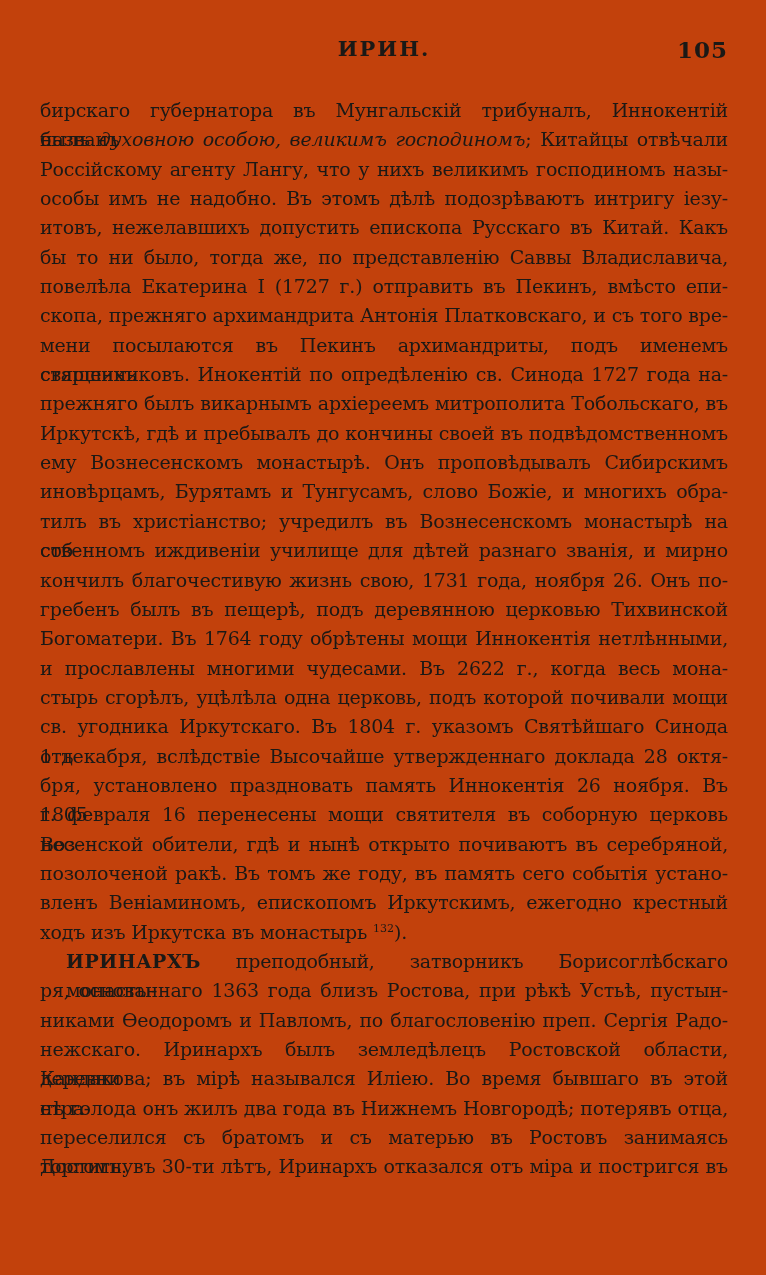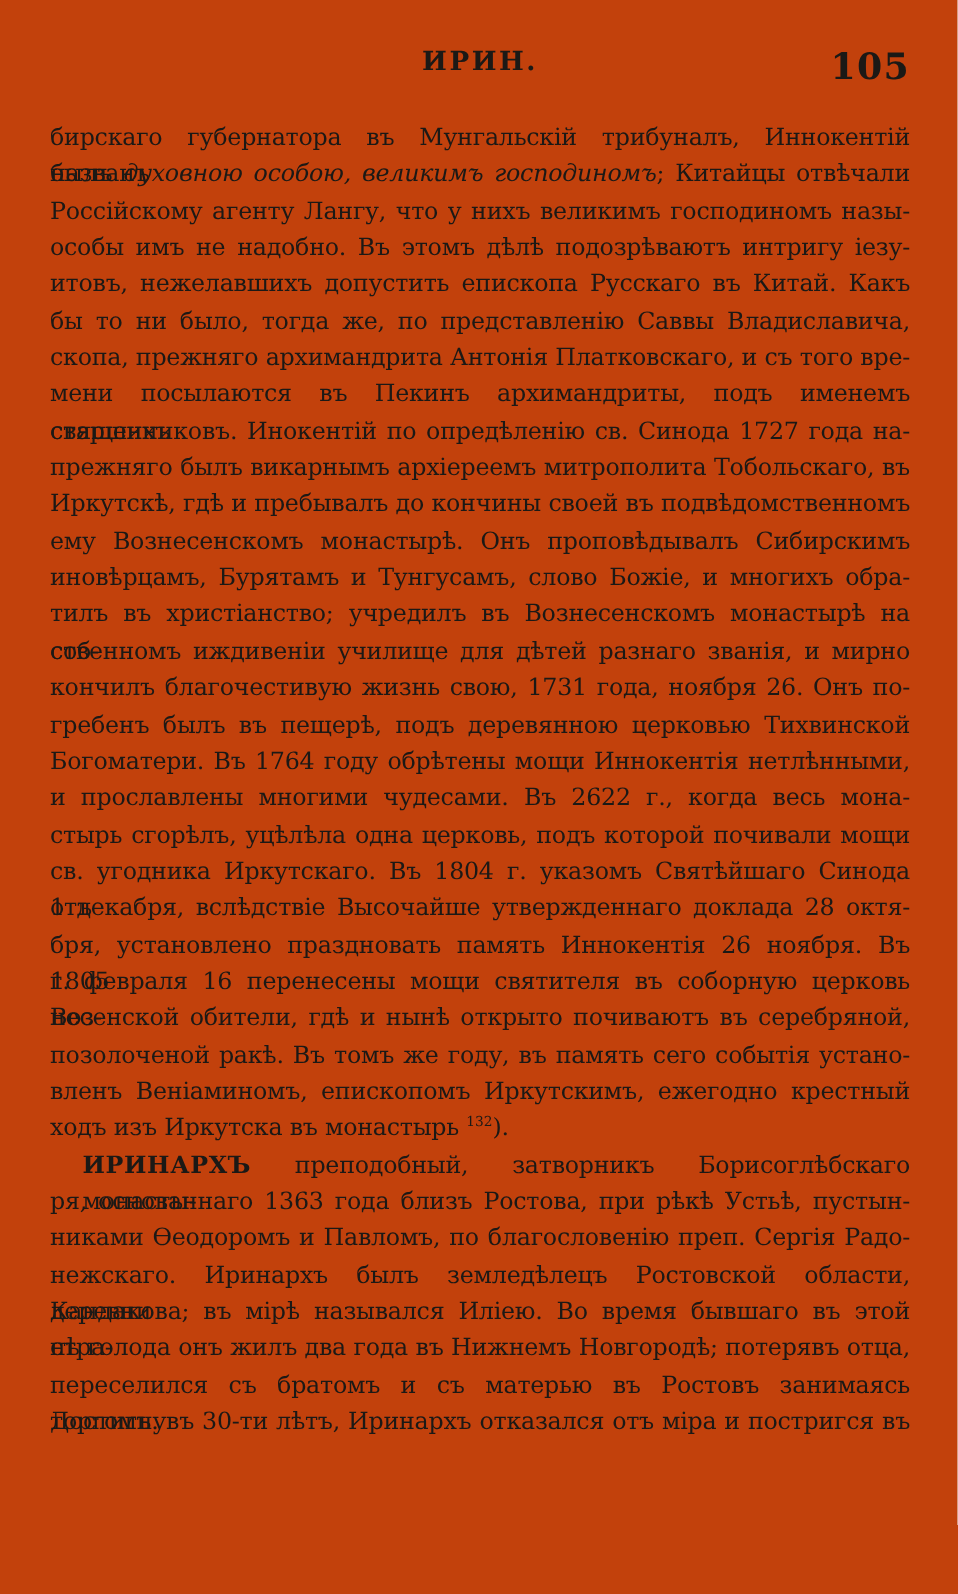--- a/index.html
+++ b/index.html
@@ -30,21 +30,21 @@
     right: 0;
     text-align: center;
     font-size: 21px;
     font-weight: 700;
     letter-spacing: 2px;
   }
   .page-number {
     position: absolute;
     right: 0;
     top: 0;
-    font-size: 29px;
+    font-size: 23px;
     font-weight: 700;
     letter-spacing: 1px;
   }
   .text-block {
     position: absolute;
     left: 40px;
     top: 96px;
     width: 688px;
   }
   .paragraph { margin: 0; }
@@ -80,20 +80,21 @@
     <div class="page-number">105</div>
   </div>
   <div class="text-block">
       <div class="paragraph">
         <div class="line"><span>бирскаго губернатора въ Мунгальскій трибуналъ, Иннокентій названъ</span></div>
         <div class="line"><span>былъ </span><span class="seg-italic">духовною особою, великимъ господиномъ</span><span>; Китайцы отвѣчали</span></div>
         <div class="line"><span>Россійскому агенту Лангу, что у нихъ великимъ господиномъ назы-</span></div>
         <div class="line"><span>особы имъ не надобно. Въ этомъ дѣлѣ подозрѣваютъ интригу іезу-</span></div>
         <div class="line"><span>итовъ, нежелавшихъ допустить епископа Русскаго въ Китай. Какъ</span></div>
         <div class="line"><span>бы то ни было, тогда же, по представленію Саввы Владиславича,</span></div>
+        <div class="line"><span>повелѣла Екатерина I (1727 г.) отправить въ Пекинъ, вмѣсто епи-</span></div>
         <div class="line"><span>скопа, прежняго архимандрита Антонія Платковскаго, и съ того вре-</span></div>
         <div class="line"><span>мени посылаются въ Пекинъ архимандриты, подъ именемъ старшихъ</span></div>
         <div class="line"><span>священниковъ. Инокентій по опредѣленію св. Синода 1727 года на-</span></div>
         <div class="line"><span>прежняго былъ викарнымъ архіереемъ митрополита Тобольскаго, въ</span></div>
         <div class="line"><span>Иркутскѣ, гдѣ и пребывалъ до кончины своей въ подвѣдомственномъ</span></div>
         <div class="line"><span>ему Вознесенскомъ монастырѣ. Онъ проповѣдывалъ Сибирскимъ</span></div>
         <div class="line"><span>иновѣрцамъ, Бурятамъ и Тунгусамъ, слово Божіе, и многихъ обра-</span></div>
         <div class="line"><span>тилъ въ христіанство; учредилъ въ Вознесенскомъ монастырѣ на соб-</span></div>
         <div class="line"><span>ственномъ иждивеніи училище для дѣтей разнаго званія, и мирно</span></div>
         <div class="line"><span>кончилъ благочестивую жизнь свою, 1731 года, ноября 26. Онъ по-</span></div>

